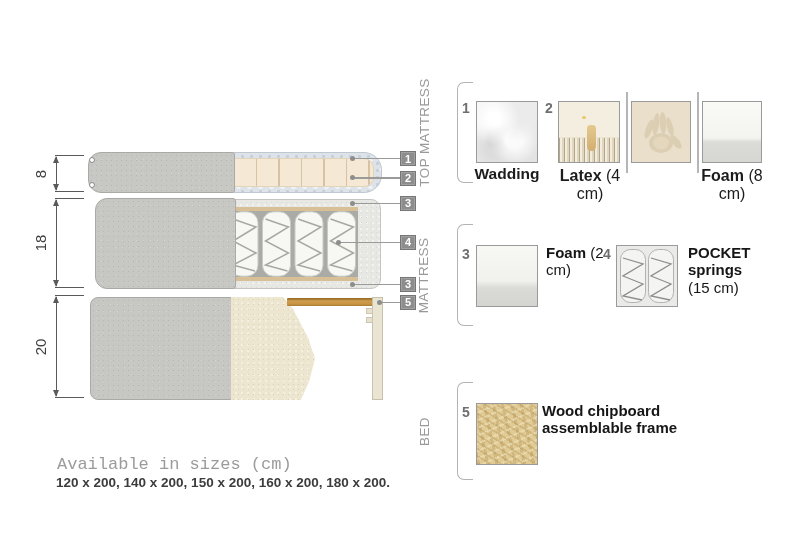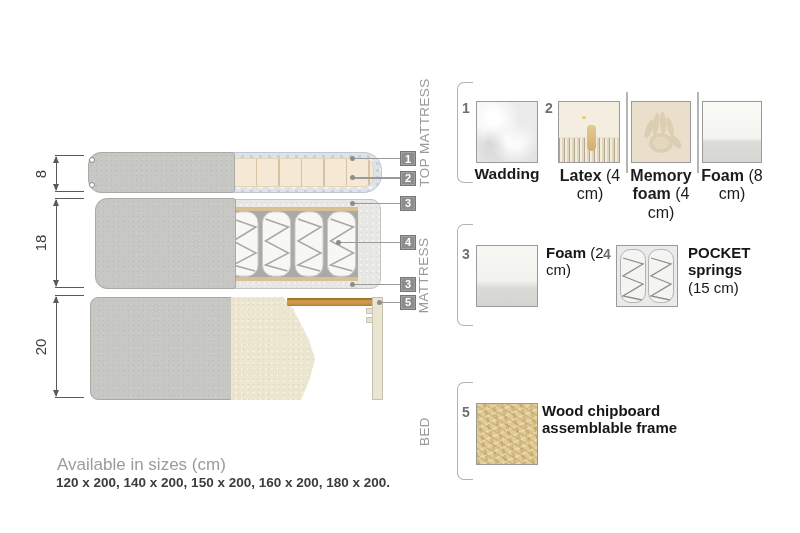--- a/index.html
+++ b/index.html
@@ -124,21 +124,21 @@
   .sw-foam5 { background:linear-gradient(180deg,#fafaf7 0%,#f3f3f0 60%,#dbdcd8 67%,#d6d7d3 100%); }
   .sw-foam2 { background:linear-gradient(180deg,#f7f7f4 0%,#f1f1ed 58%,#dadbd6 70%,#d4d5d0 100%); }
   .sw-springs { background:#eaeae8; }
   .sw-chip { background-color:#e0cb97;
     background-image:
       repeating-linear-gradient(32deg, rgba(176,136,66,.30) 0 2px, transparent 2px 6px),
       repeating-linear-gradient(-24deg, rgba(240,225,183,.6) 0 2px, transparent 2px 7px),
       repeating-linear-gradient(78deg, rgba(150,110,45,.20) 0 3px, transparent 3px 9px); }
 
   
-  .avail-title { position:absolute; left:57px; top:455px; font-size:17px; color:#9b9b9b; }
+  .avail-title { position:absolute; left:57px; top:455px; font-size:17px; color:#9b9b9b;font-family:Liberation Mono, monospace; }
   .avail-sizes { position:absolute; left:56px; top:475px; font-size:13.5px;
     font-weight:bold; color:#3c3c3c; }
 </style>
 </head>
 <body>
 
 <div class="canvas">
 
   <div class="dim" style="top:155px;height:37px;">
     <div class="tick top"></div>
@@ -256,23 +256,20 @@
         <ellipse cx="29" cy="41" rx="12" ry="10"></ellipse>
         <ellipse cx="17" cy="27" rx="3.2" ry="10" transform="rotate(20 17 27)"></ellipse>
         <ellipse cx="24" cy="22" rx="3.2" ry="11" transform="rotate(8 24 22)"></ellipse>
         <ellipse cx="31" cy="21" rx="3.2" ry="11" transform="rotate(-3 31 21)"></ellipse>
         <ellipse cx="38" cy="25" rx="3" ry="10" transform="rotate(-14 38 25)"></ellipse>
         <ellipse cx="44" cy="40" rx="3.5" ry="8" transform="rotate(-38 44 40)"></ellipse>
       </g>
       <ellipse cx="29" cy="41" rx="8" ry="6.5" fill="#e3d7bd"></ellipse>
     </svg>
   </div>
-  <div class="cap" style="left:621px;top:167px;width:80px;">
-    <b>Memory foam</b> <span>(4 cm)</span>
-  </div>
 
   <div class="vdiv" style="left:697px;top:92px;height:81px;"></div>
 
   <div class="swatch sw-foam5" style="left:702px;top:101px;width:60px;"></div>
   <div class="cap" style="left:689px;top:167px;width:86px;">
     <b>Foam</b> <span>(8 cm)</span>
   </div>
 
   <div class="vtitle" style="top:224px;height:102px;">
     <span>MATTRESS</span>

